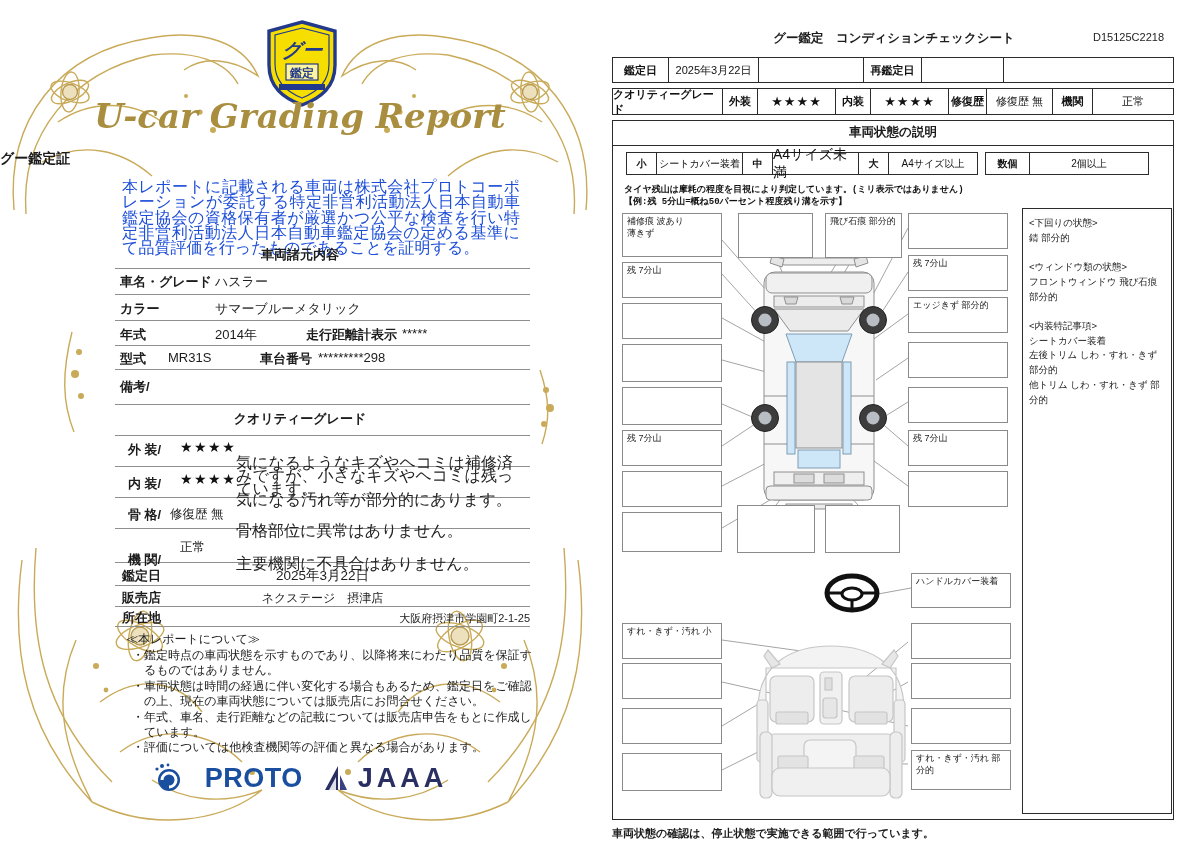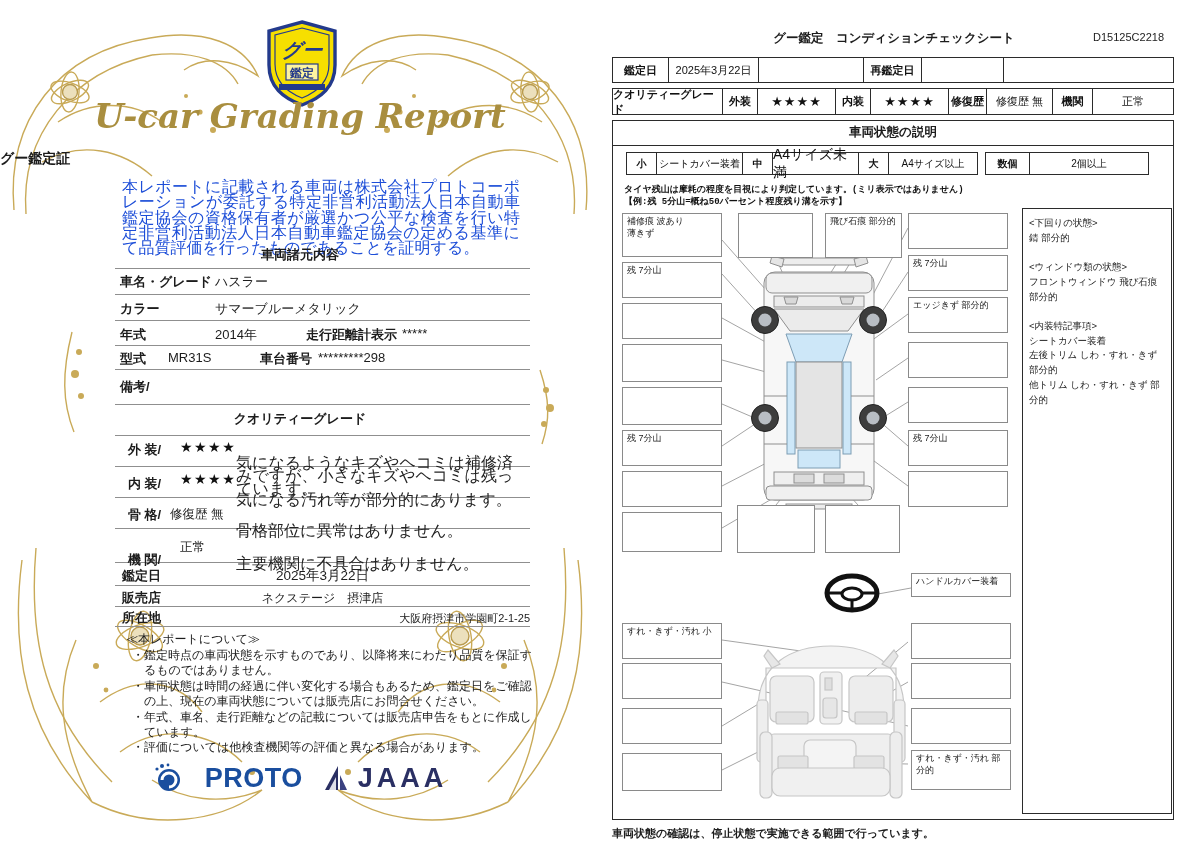--- a/index.html
+++ b/index.html
@@ -344,21 +344,21 @@
     <div class="cb" style="left:300px;top:255px;width:100px;height:36px;">残 7分山</div>
     <div class="cb" style="left:300px;top:297px;width:100px;height:36px;">エッジきず 部分的</div>
     <div class="cb" style="left:300px;top:342px;width:100px;height:36px;"></div>
     <div class="cb" style="left:300px;top:387px;width:100px;height:36px;"></div>
     <div class="cb" style="left:300px;top:430px;width:100px;height:36px;">残 7分山</div>
     <div class="cb" style="left:300px;top:471px;width:100px;height:36px;"></div>
 
     <div class="cb" style="left:129px;top:505px;width:78px;height:48px;"></div>
     <div class="cb" style="left:217px;top:505px;width:75px;height:48px;"></div>
 
-    <div class="cb" style="left:303px;top:573px;width:100px;height:24px;">ハンドルカバー装着</div>
+    <div class="cb" style="left:303px;top:573px;width:100px;height:35px;">ハンドルカバー装着</div>
 
     <div class="cb" style="left:14px;top:623px;width:100px;height:36px;">すれ・きず・汚れ 小</div>
     <div class="cb" style="left:14px;top:663px;width:100px;height:36px;"></div>
     <div class="cb" style="left:14px;top:708px;width:100px;height:36px;"></div>
     <div class="cb" style="left:14px;top:753px;width:100px;height:38px;"></div>
     <div class="cb" style="left:303px;top:623px;width:100px;height:36px;"></div>
     <div class="cb" style="left:303px;top:663px;width:100px;height:36px;"></div>
     <div class="cb" style="left:303px;top:708px;width:100px;height:36px;"></div>
     <div class="cb" style="left:303px;top:750px;width:100px;height:40px;">すれ・きず・汚れ 部分的</div>
 

